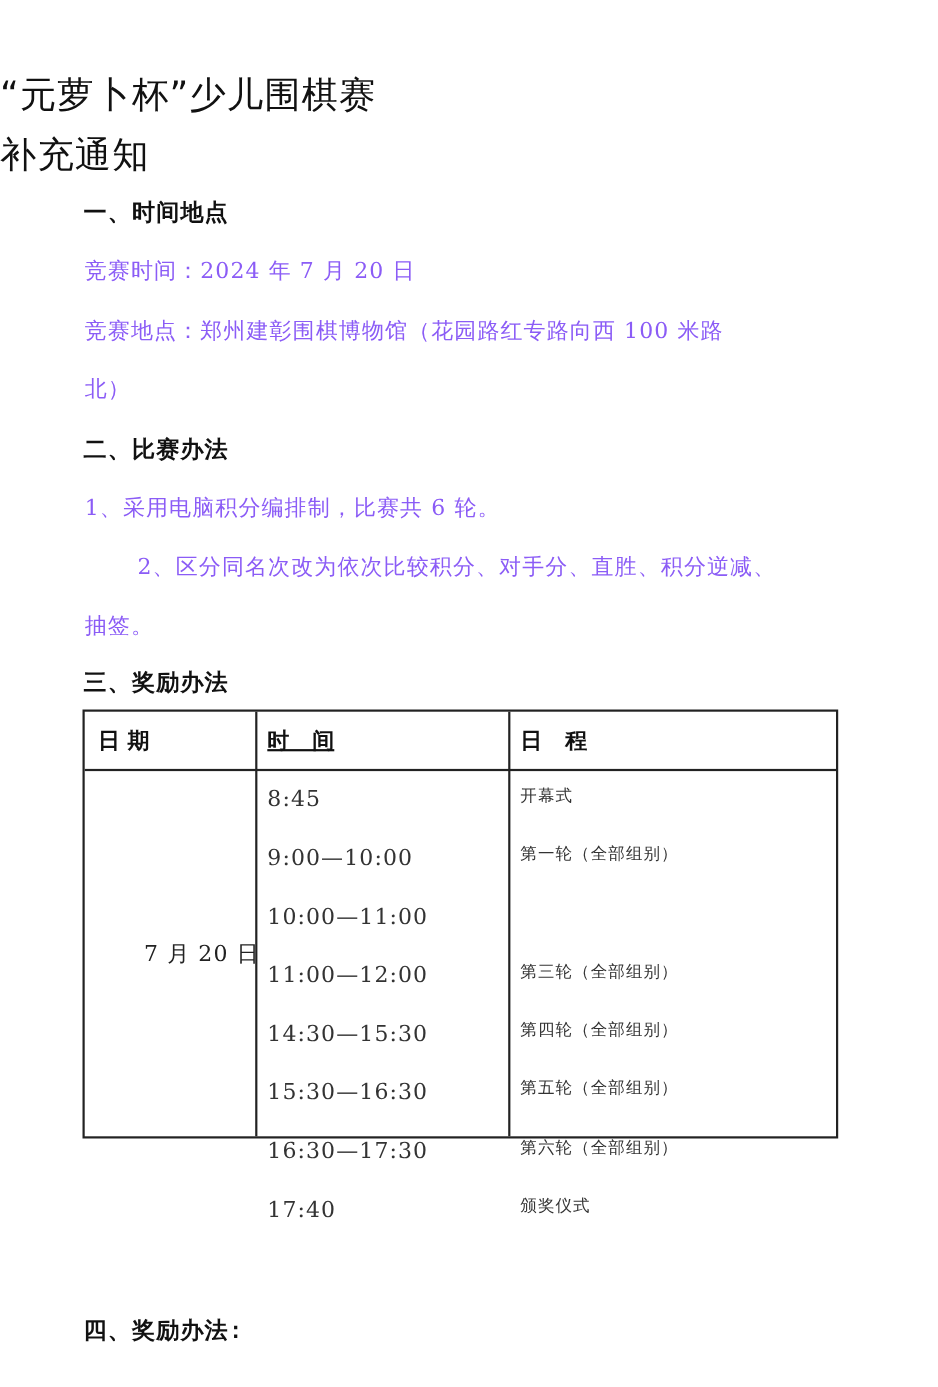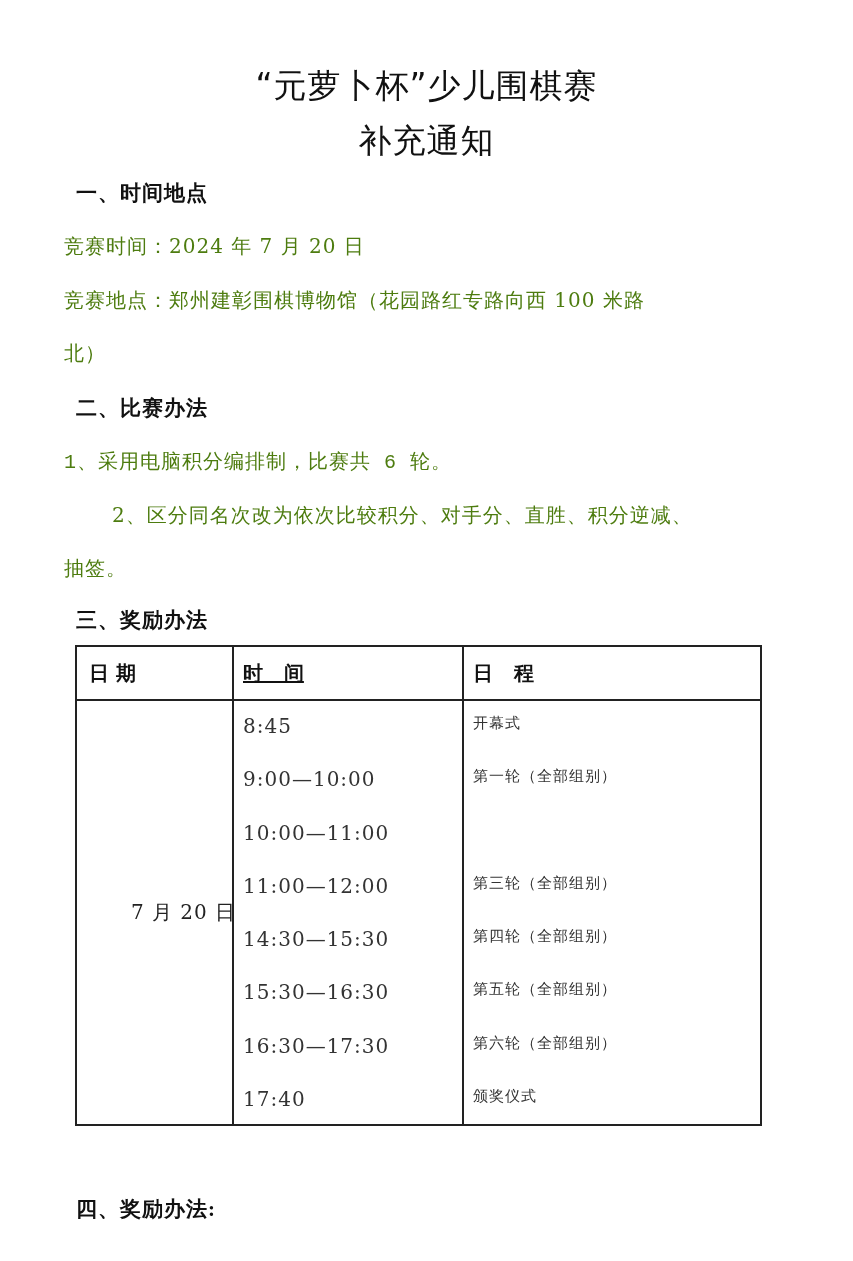--- a/index.html
+++ b/index.html
@@ -12,55 +12,54 @@
       height: 1261px;
       position: relative;
       overflow: hidden;
       color: #1a1a1a;
       font-family: "DejaVu Serif", "Liberation Serif", serif;
     }
     .title {
       position: absolute;
       left: 0;
       width: 853px;
-      text-align: center;
       font-family: "DejaVu Sans", "Liberation Sans", sans-serif;
       font-size: 33px;
       font-weight: normal;
       color: #111;
       letter-spacing: 1px;
     }
     .title.line1 { top: 64px; }
     .title.line2 { top: 119px; }
 
     .heading {
       position: absolute;
       left: 76px;
-      font-family: Liberation Serif, serif;
+      font-family: Liberation Mono, monospace;
       font-weight: bold;
       font-size: 21px;
       color: #111;
       letter-spacing: 1px;
     }
     .para {
       position: absolute;
-      left: 64px;
+      left: 77px;
       font-size: 20px;
-      color: #4d7c0f;
+      color: #8b5cf6;
       letter-spacing: 1px;
       white-space: nowrap;
     }
 
     
     .schedule {
       position: absolute;
       left: 75px;
       top: 645px;
       width: 687px;
-      height: 481px;
+      height: 390px;
       border: 2px solid #222;
       box-sizing: border-box;
     }
     .col-div {
       position: absolute;
       top: 0;
       bottom: 0;
       width: 2px;
       background: #222;
     }
@@ -136,21 +135,21 @@
 
 <div class="title line1">“元萝卜杯”少儿围棋赛</div>
 <div class="title line2">补充通知</div>
 
 <div class="heading" style="top:179px;">一、时间地点</div>
 <div class="para" style="top:233px;">竞赛时间：2024 年 7 月 20 日</div>
 <div class="para" style="top:287px;">竞赛地点：郑州建彰围棋博物馆（花园路红专路向西 100 米路</div>
 <div class="para" style="top:340px;">北）</div>
 
 <div class="heading" style="top:394px;">二、比赛办法</div>
-<div class="para" style="top:448px;font-family:Liberation Mono, monospace;">1、采用电脑积分编排制，比赛共 6 轮。</div>
+<div class="para" style="top:448px;">1、采用电脑积分编排制，比赛共 6 轮。</div>
 <div class="para" style="top:502px;margin-left:48px;">2、区分同名次改为依次比较积分、对手分、直胜、积分逆减、</div>
 <div class="para" style="top:555px;">抽签。</div>
 
 <div class="heading" style="top:606px;">三、奖励办法</div>
 
 <div class="schedule">
   <div class="col-div c1"></div>
   <div class="col-div c2"></div>
   <div class="head-div"></div>
 

